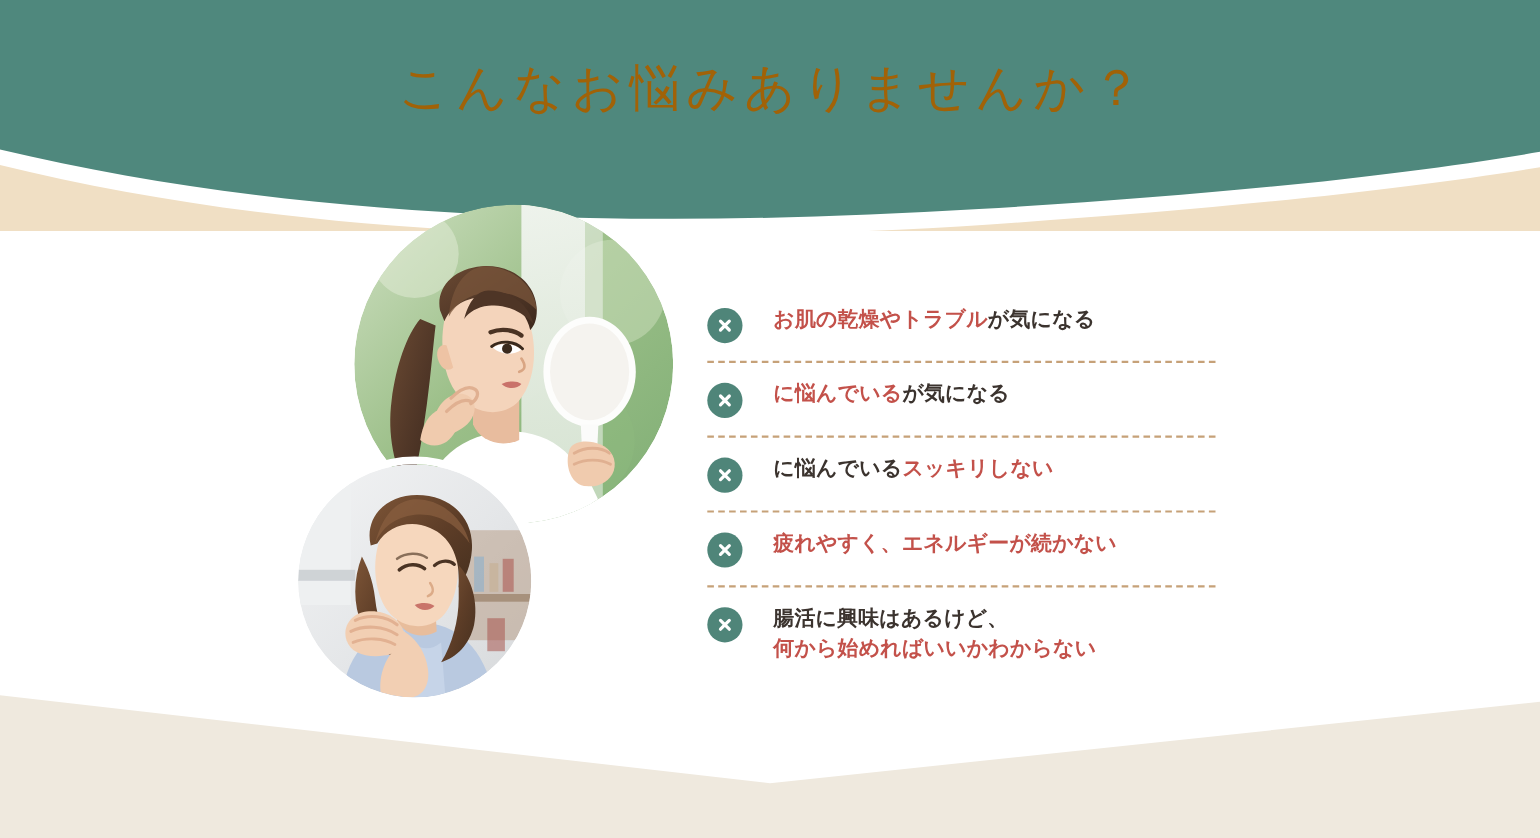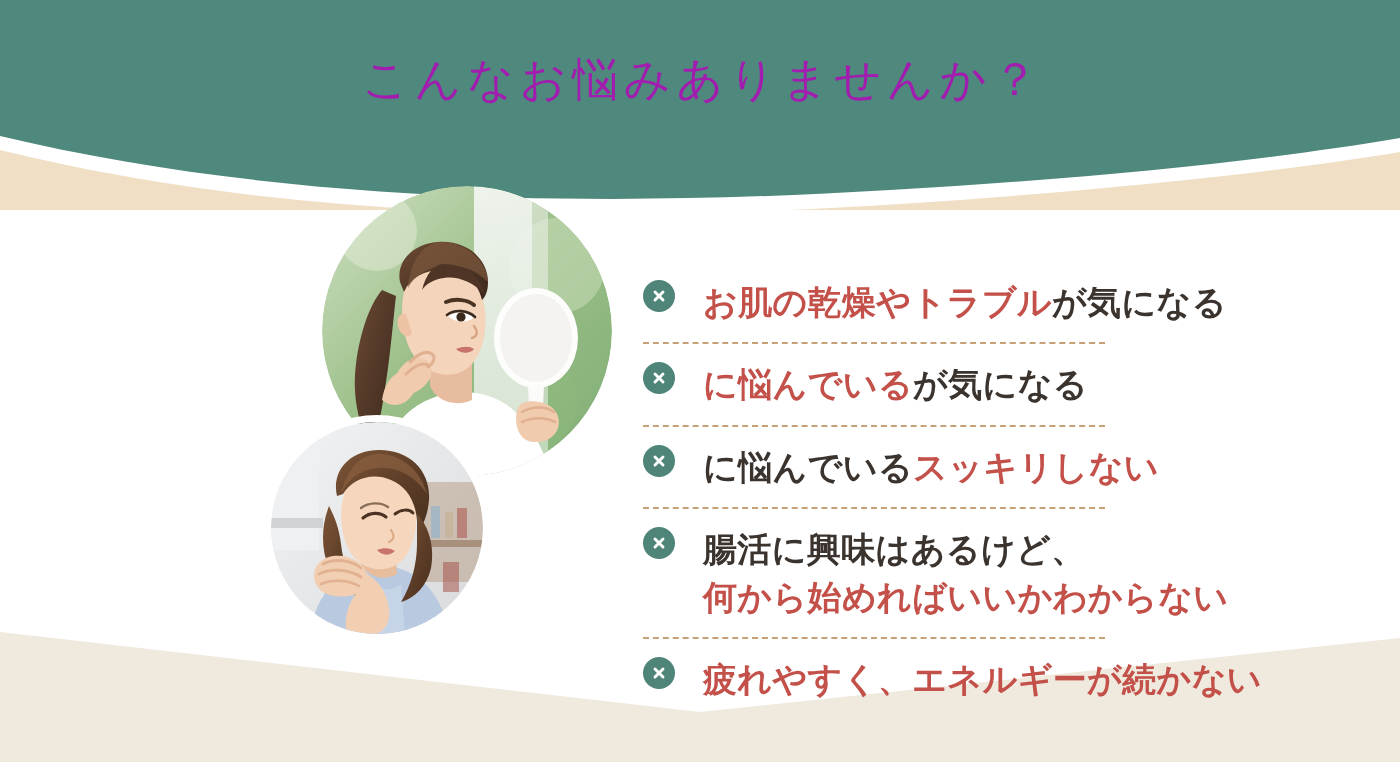--- a/index.html
+++ b/index.html
@@ -39,21 +39,21 @@
     display: flex;
     align-items: center;
     justify-content: center;
     z-index: 3;
     pointer-events: none;
   }
   .hero-title span {
     font-family: "Liberation Serif", "DejaVu Serif", serif;
     font-size: 46px;
     letter-spacing: 0.12em;
-    color: #a21caf;
+    color: #a16207;
     white-space: nowrap;
     text-indent: 0.12em;
   }
 
   
   .bottom-wave {
     position: absolute;
     left: 0;
     bottom: 0;
     width: 1400px;
@@ -120,21 +120,21 @@
     border-radius: 50%;
     background: #4f8579;
     display: flex;
     align-items: center;
     justify-content: center;
     margin-top: 2px;
   }
   .badge svg { display: block; }
   .row-text {
     margin-left: 28px;
-    font-size: 34px;
+    font-size: 19px;
     line-height: 1.42;
     letter-spacing: 0.01em;
     font-weight: 700;
     color: #3b332e;
     white-space: nowrap;
   }
   .row-text .hi { color: #c3514a; }
   .row-text .ln { display: block; }
 </style>
 </head>
@@ -322,32 +322,32 @@
         </div>
       </div>
       <div class="check-row">
         <div class="row-body">
           <div class="badge">
             <svg width="16" height="16" viewBox="0 0 16 16">
               <path d="M4 4 L12 12 M12 4 L4 12" stroke="#ffffff" stroke-width="2.9" stroke-linecap="round" fill="none"></path>
             </svg>
           </div>
           <div class="row-text">
+            <span class="ln"><span class="hi">疲れやすく、エネルギーが続かない</span></span>
+          </div>
+        </div>
+      </div>
+      <div class="check-row">
+        <div class="row-body">
+          <div class="badge">
+            <svg width="16" height="16" viewBox="0 0 16 16">
+              <path d="M4 4 L12 12 M12 4 L4 12" stroke="#ffffff" stroke-width="2.9" stroke-linecap="round" fill="none"></path>
+            </svg>
+          </div>
+          <div class="row-text">
             <span class="ln"><span>腸活に興味はあるけど、</span></span>
             <span class="ln"><span class="hi">何から始めればいいかわからない</span></span>
           </div>
         </div>
       </div>
-      <div class="check-row">
-        <div class="row-body">
-          <div class="badge">
-            <svg width="16" height="16" viewBox="0 0 16 16">
-              <path d="M4 4 L12 12 M12 4 L4 12" stroke="#ffffff" stroke-width="2.9" stroke-linecap="round" fill="none"></path>
-            </svg>
-          </div>
-          <div class="row-text">
-            <span class="ln"><span class="hi">疲れやすく、エネルギーが続かない</span></span>
-          </div>
-        </div>
-      </div>
     </div>
 
 </div>
 
 </body></html>

